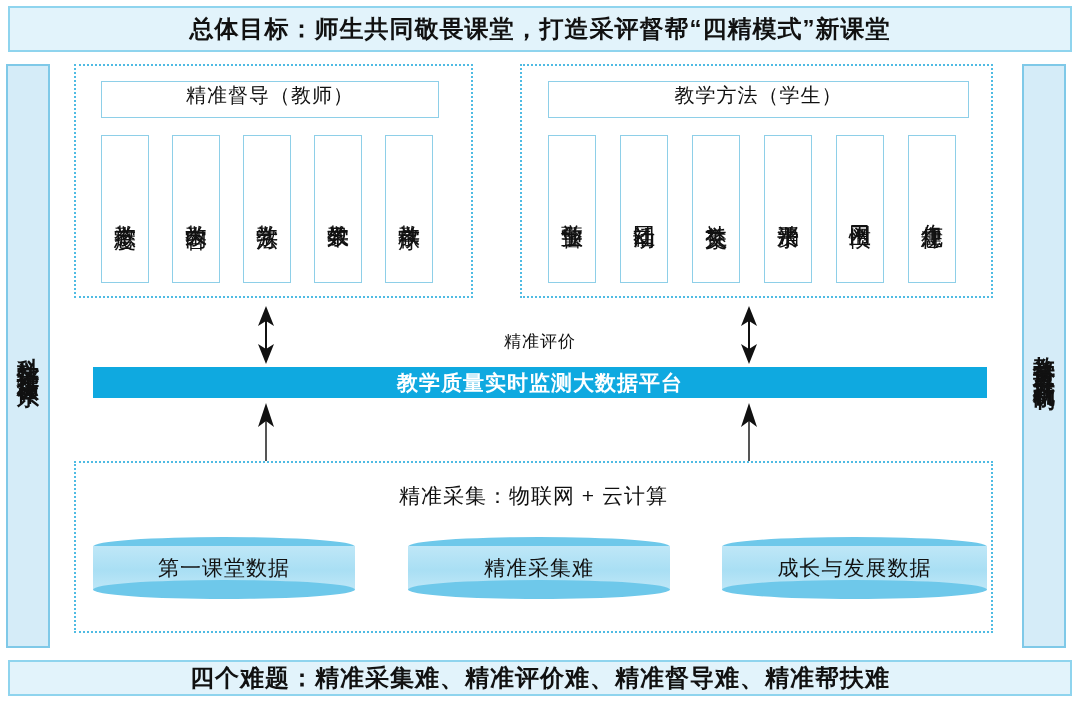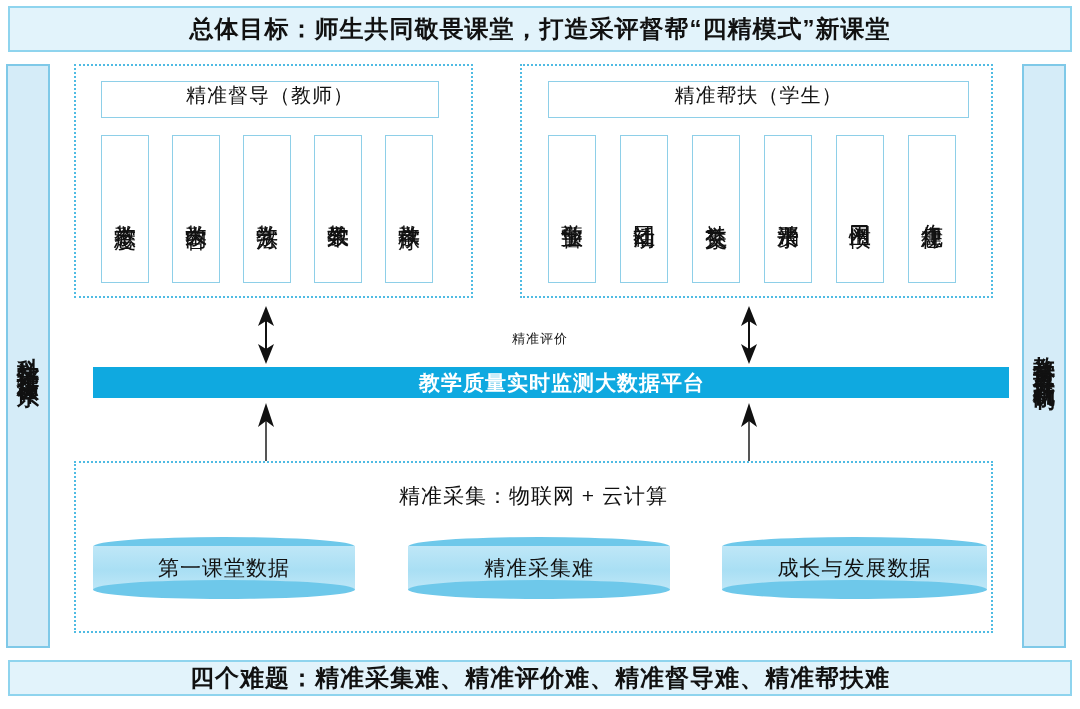--- a/index.html
+++ b/index.html
@@ -54,25 +54,25 @@
     top:135px;height:148px;width:48px;
   }
   .vbox span{
     writing-mode:vertical-rl;text-orientation:upright;
     font-size:22px;line-height:1.08;letter-spacing:1px;color:#111;
   }
 
   #blue-bar{
     position:absolute;left:93px;top:367px;width:894px;height:31px;
     background:#0fa9e0;display:flex;align-items:center;justify-content:center;
-    color:#ffffff;font-size:21px;font-weight:bold;letter-spacing:1px;padding-left:22px;
+    color:#ffffff;font-size:21px;font-weight:bold;letter-spacing:1px;
   }
   #eval-label{
     position:absolute;left:0;top:330px;width:1080px;text-align:center;
-    font-size:13px;color:#111;letter-spacing:1px;
+    font-size:17px;color:#111;letter-spacing:1px;
   }
   #collect-label{
     position:absolute;left:74px;top:482px;width:919px;text-align:center;
     font-size:21px;color:#111;letter-spacing:1px;
   }
 
   .arrow{position:absolute;}
   .cyl{
     position:absolute;top:537px;height:62px;
   }
@@ -122,21 +122,21 @@
   </div>
 <div class="vbox" style="left:314px;">
     <span>教学效果</span>
   </div>
 <div class="vbox" style="left:385px;">
     <span>教学秩序</span>
   </div>
 
 <div class="dpanel" id="student-panel"></div>
 <div class="panel-head" id="student-head">
-  <span>精准帮扶（学生）</span>
+  <span>教学方法（学生）</span>
 </div>
 <div class="vbox" style="left:548px;">
     <span>学业预警</span>
   </div>
 <div class="vbox" style="left:620px;">
     <span>社团活动</span>
   </div>
 <div class="vbox" style="left:692px;">
     <span>社交关系</span>
   </div>

